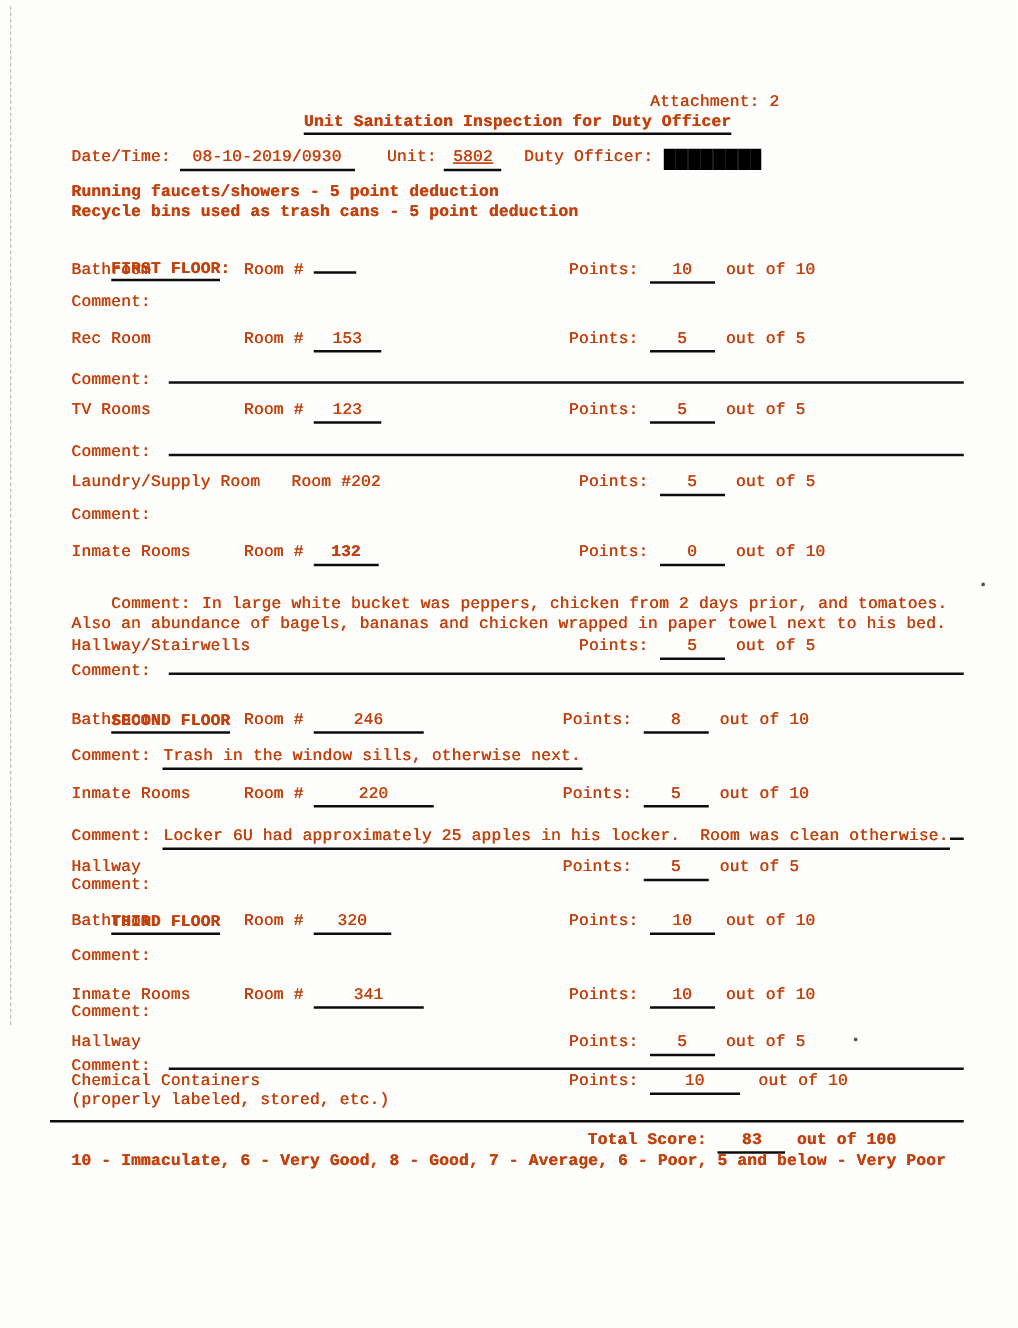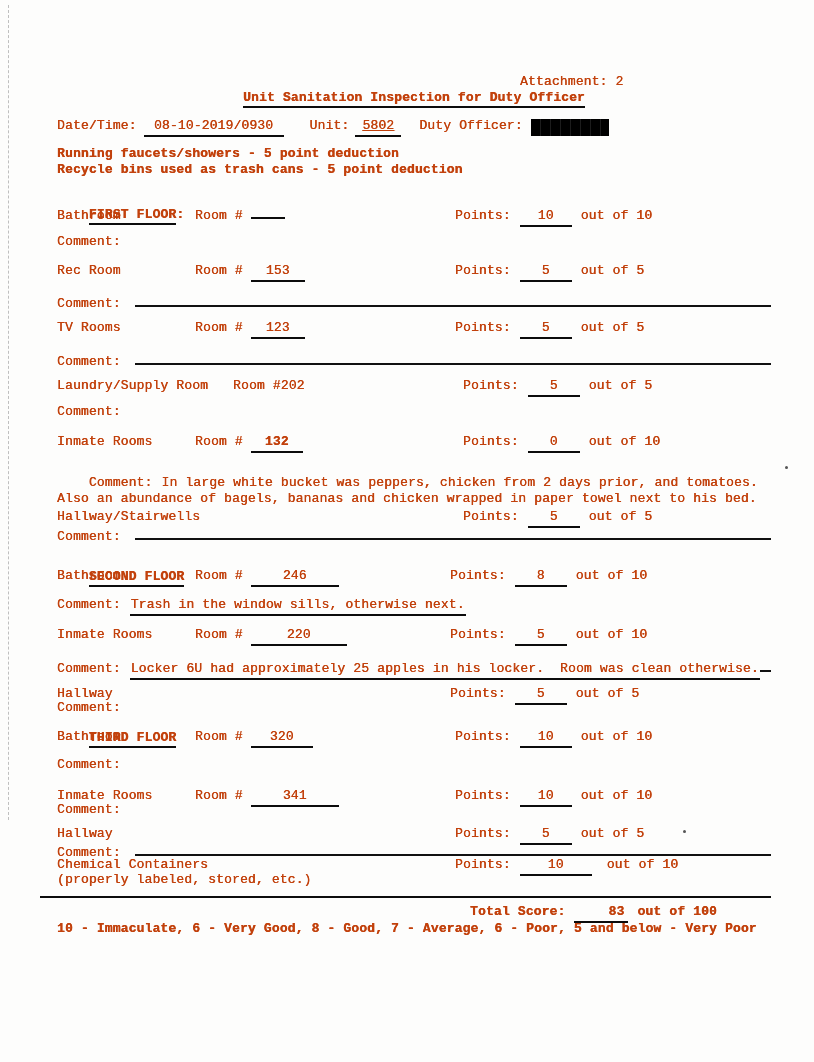--- a/index.html
+++ b/index.html
@@ -192,17 +192,17 @@
   <div class="row" style="top:857px;">
     <span class="c0">Chemical Containers</span>
     <span class="c2"><span>Points:</span><span class="uv" style="min-width:64px;">10</span><span style="margin-left:6px;">out of 10</span></span>
   </div>
   <div class="row" style="top:872px;">
     <span class="c0">(properly labeled, stored, etc.)</span>
   </div>
 
   <div class="bigline"></div>
   <div class="row b" style="top:904px;">
-    <span class="c0" style="left:413px;display:flex;gap:9px;align-items:baseline;"><span>Total Score:</span><span class="uv" style="min-width:46px;text-align:right;">83</span><span>out of 100</span></span>
+    <span class="c0" style="left:413px;display:flex;gap:9px;align-items:baseline;"><span>Total Score:</span><span class="uv" style="min-width:46px;">83</span><span>out of 100</span></span>
   </div>
   <div class="row b" style="top:921px;">10 - Immaculate, 6 - Very Good, 8 - Good, 7 - Average, 6 - Poor, 5 and below - Very Poor</div>
 
 </div>
 
 </body></html>

